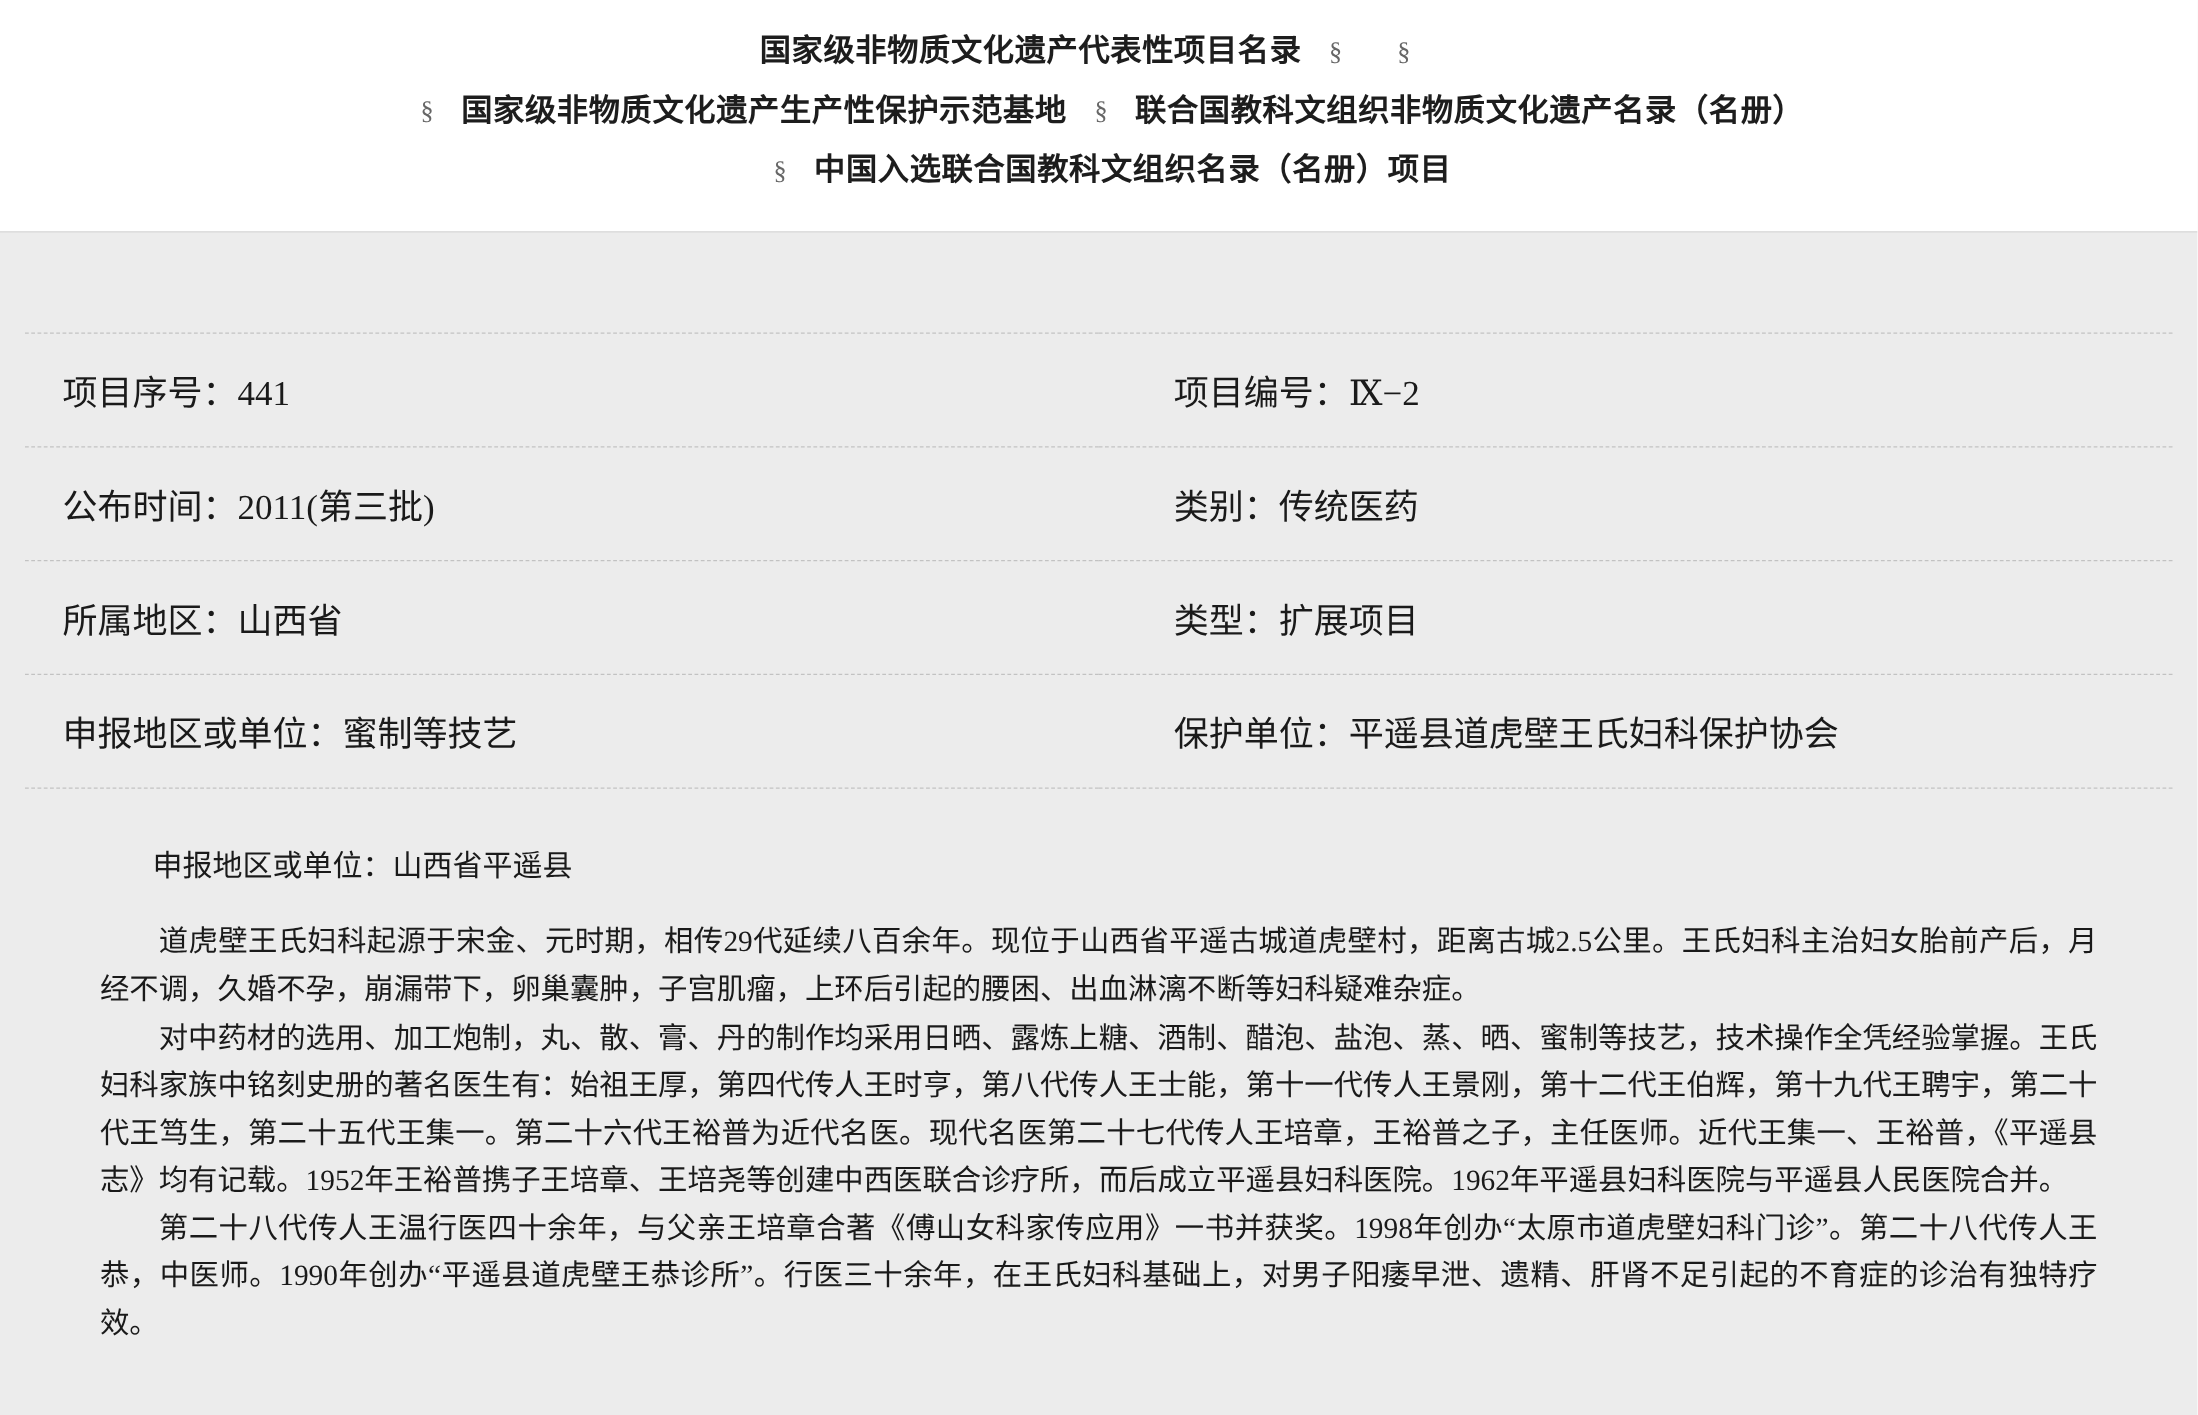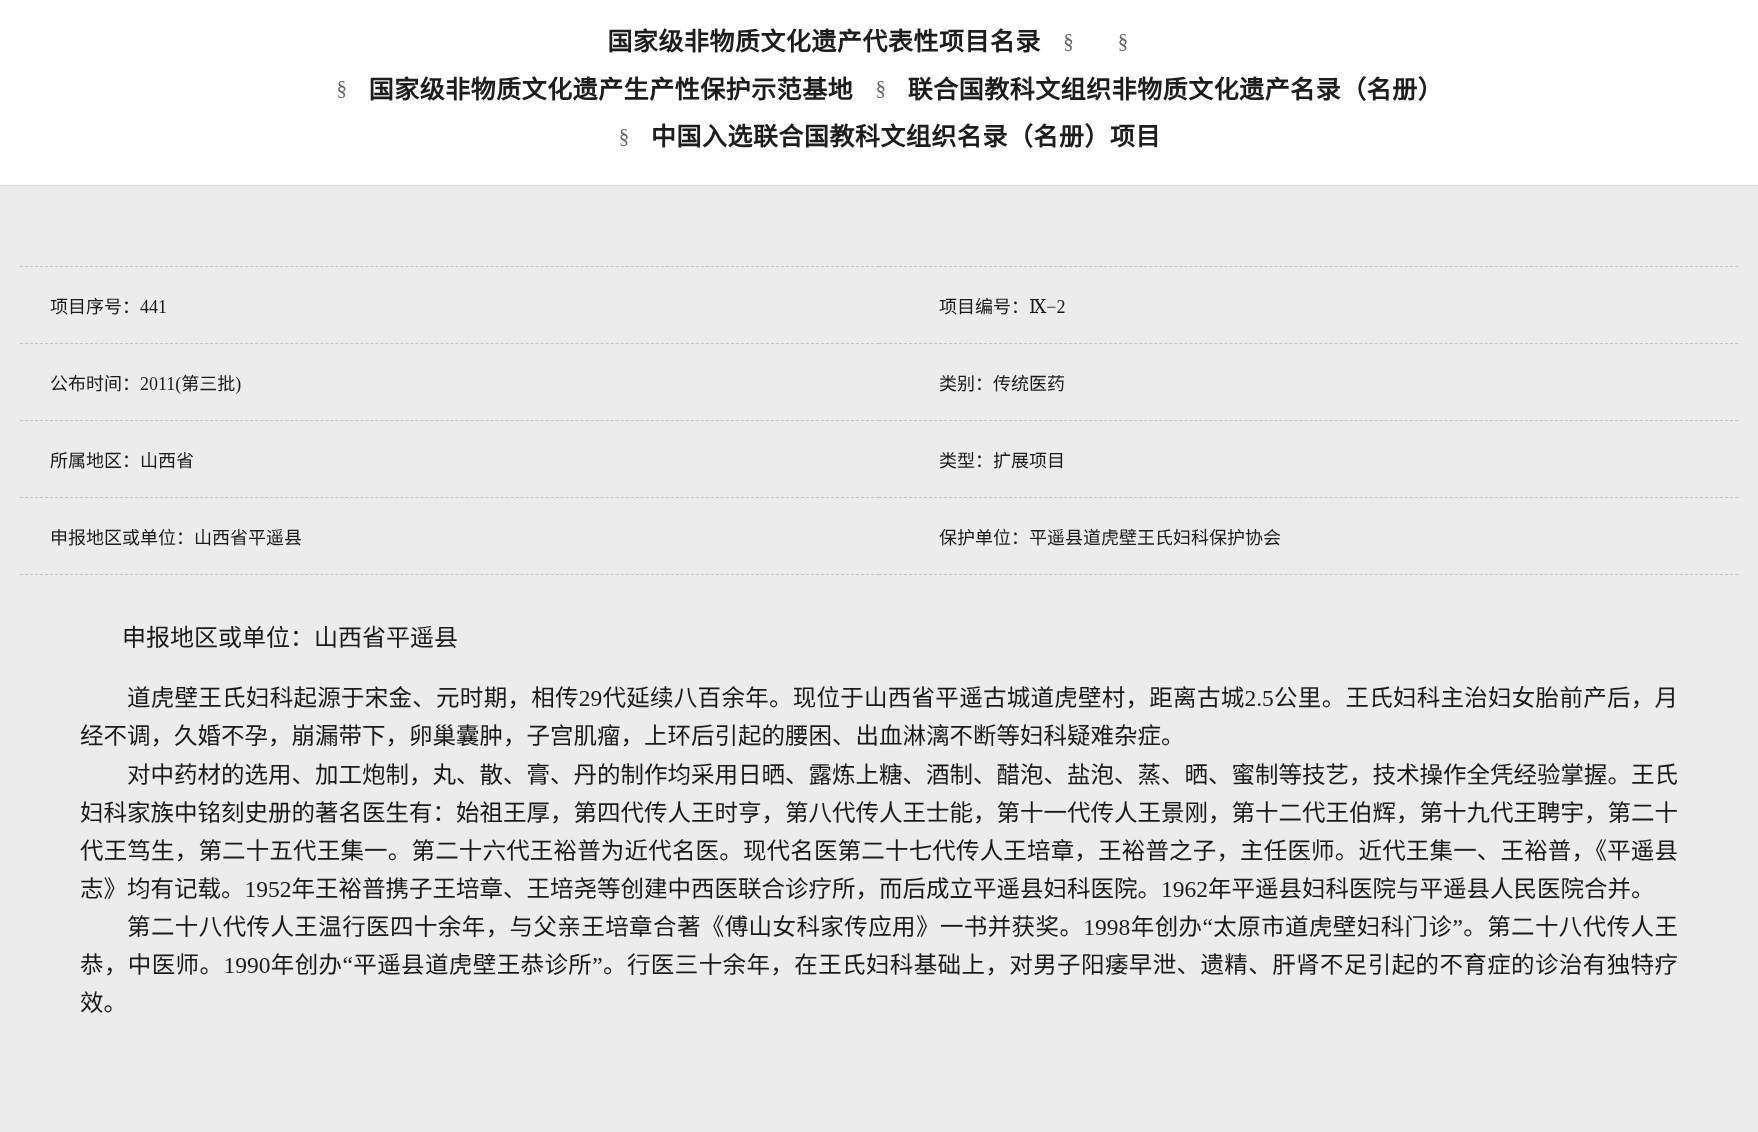--- a/index.html
+++ b/index.html
@@ -71,21 +71,21 @@
   }
   .info-row {
     border-top: 1px dashed #c2c2c2;
   }
   .info-row:last-child {
     border-bottom: 1px dashed #c2c2c2;
   }
   .info-cell {
     width: 50%;
     padding: 25px 0 25px 30px;
-    font-size: 18px;
+    font-size: 28px;
     color: #1a1a1a;
     vertical-align: middle;
     box-sizing: border-box;
     font-family: "Liberation Serif", "DejaVu Serif", serif;
   }
   .info-cell.right {
     padding-left: 60px;
   }
   .label { color: #1a1a1a; }
   .value { color: #1a1a1a; }
@@ -158,21 +158,21 @@
         <tr class="info-row">
           <td class="info-cell">
             <span class="label">所属地区：</span><span class="value">山西省</span>
           </td>
           <td class="info-cell right">
             <span class="label">类型：</span><span class="value">扩展项目</span>
           </td>
         </tr>
         <tr class="info-row">
           <td class="info-cell">
-            <span class="label">申报地区或单位：</span><span class="value">山西省平遥县</span>
+            <span class="label">申报地区或单位：</span><span class="value">蜜制等技艺</span>
           </td>
           <td class="info-cell right">
             <span class="label">保护单位：</span><span class="value">平遥县道虎壁王氏妇科保护协会</span>
           </td>
         </tr>
       </tbody>
     </table>
 
     <div class="article">
       <div class="sub-head">申报地区或单位：山西省平遥县</div>

